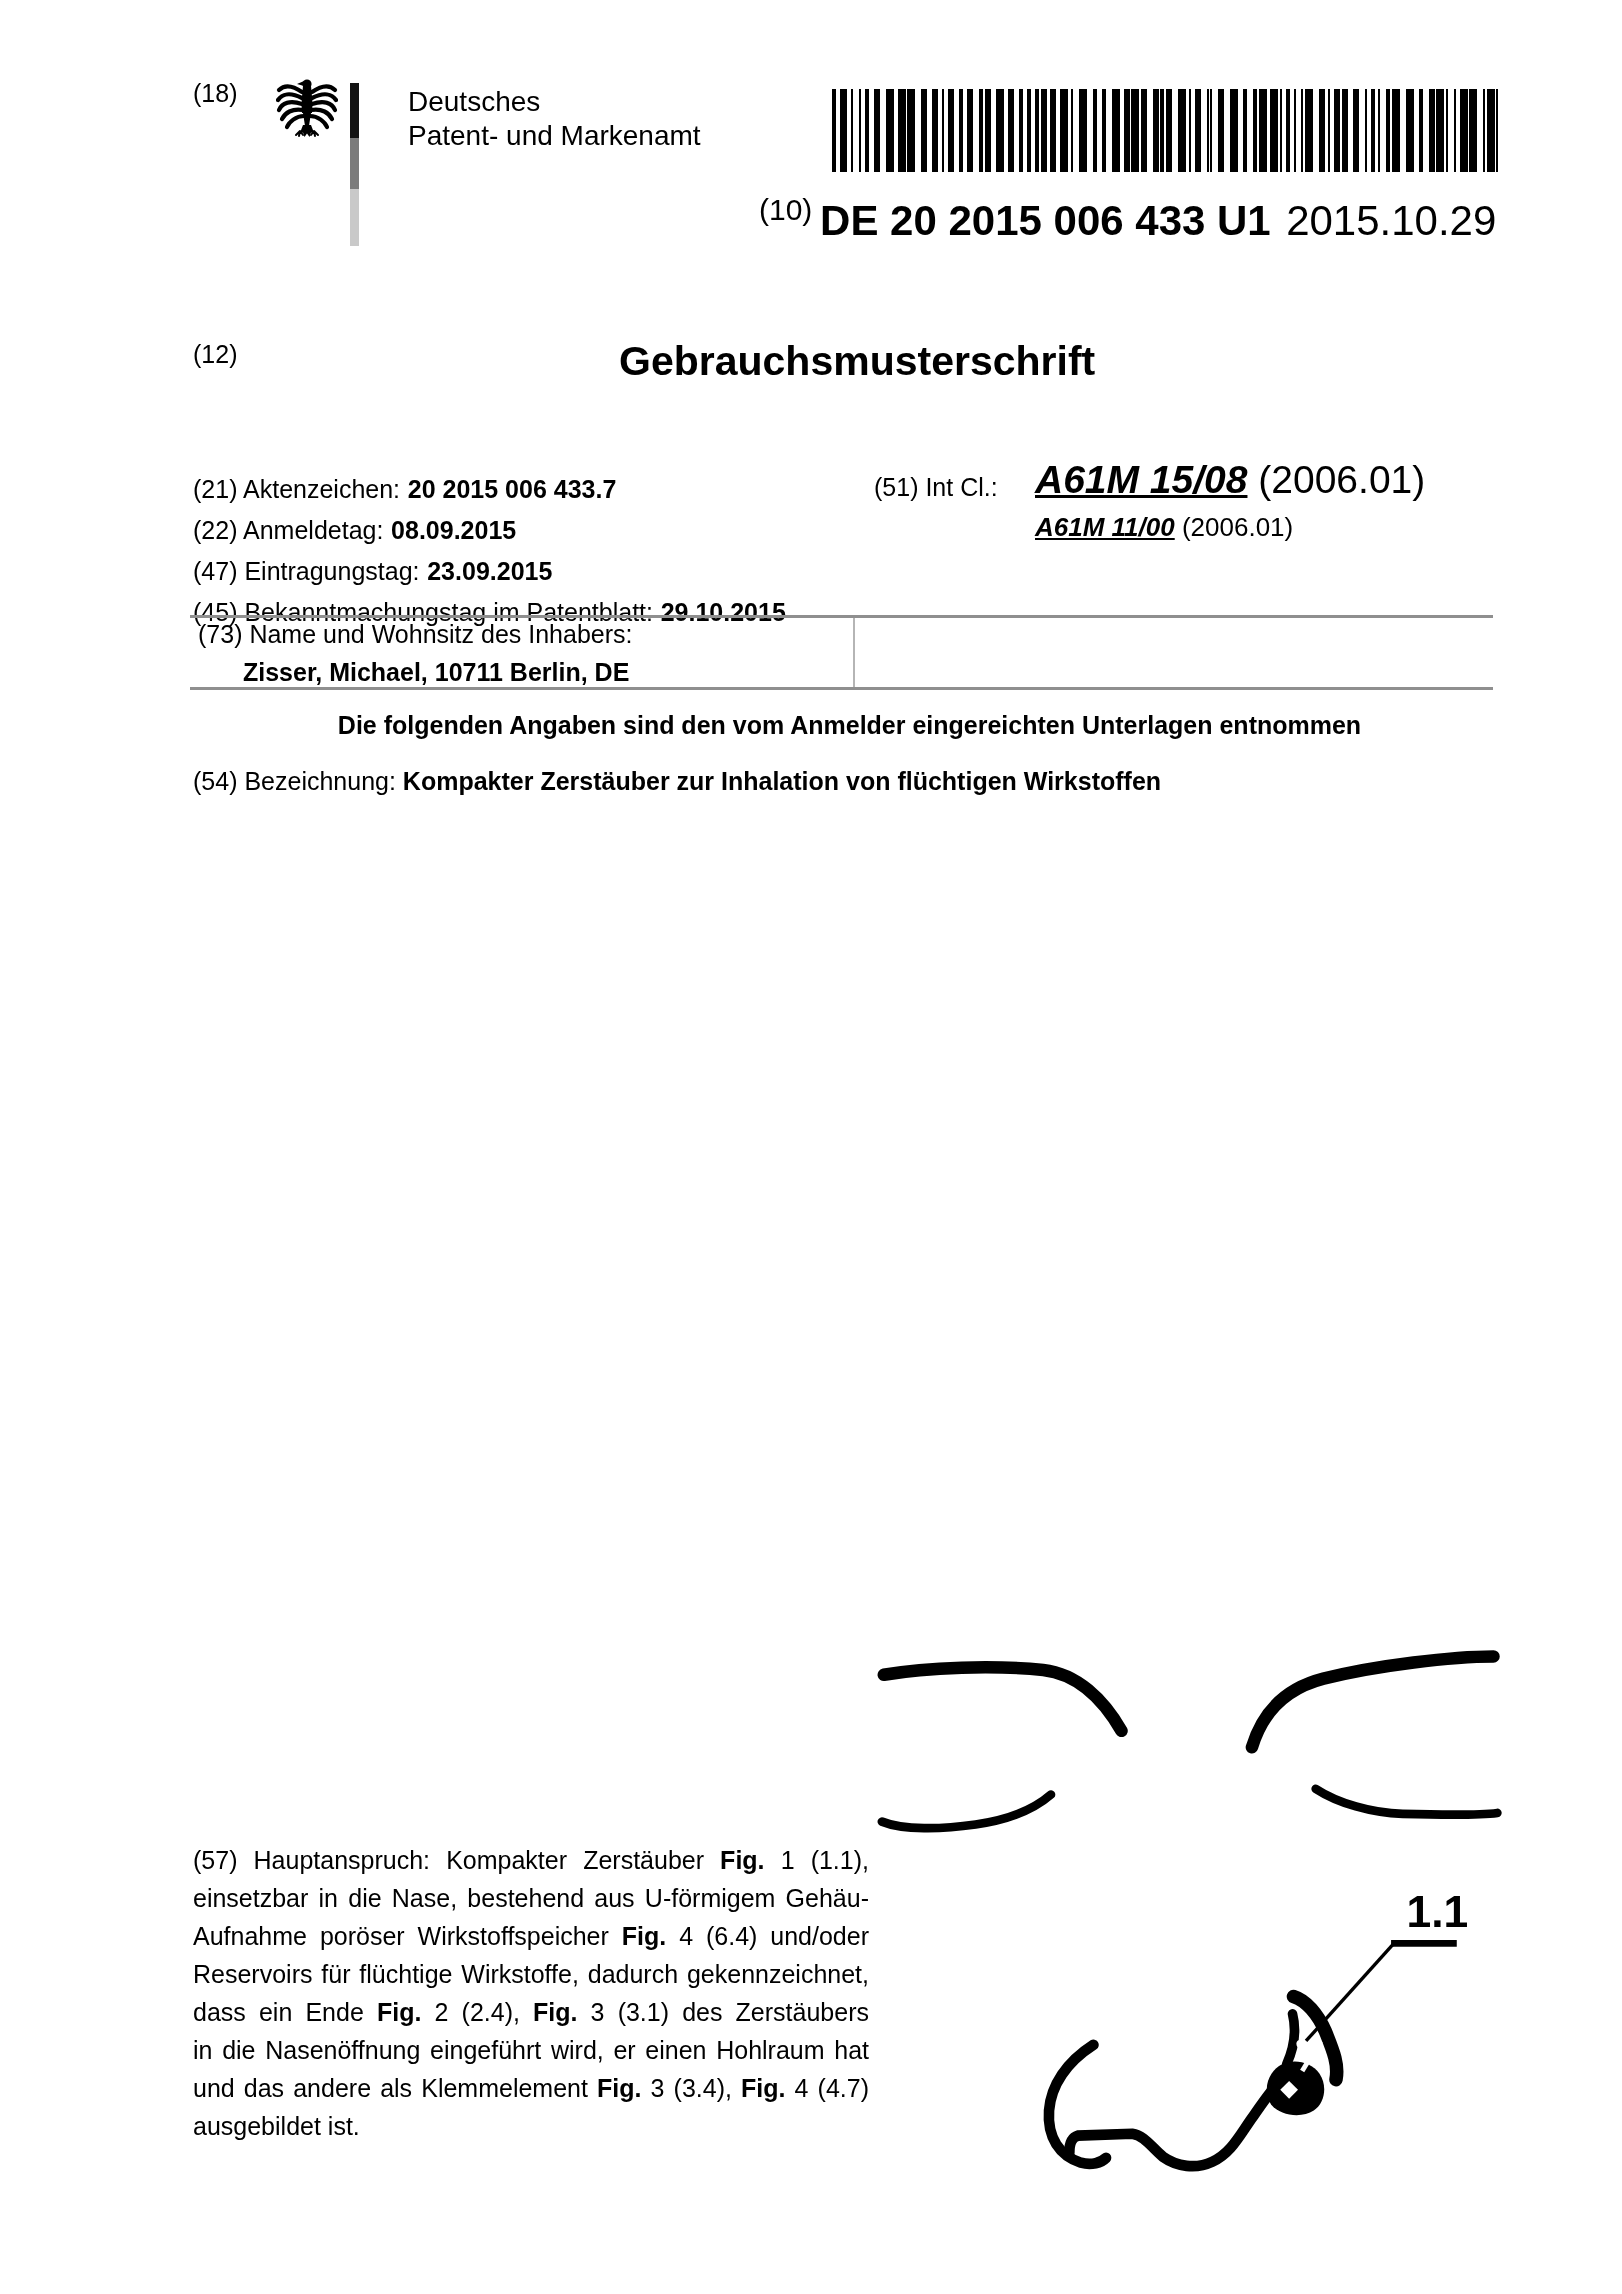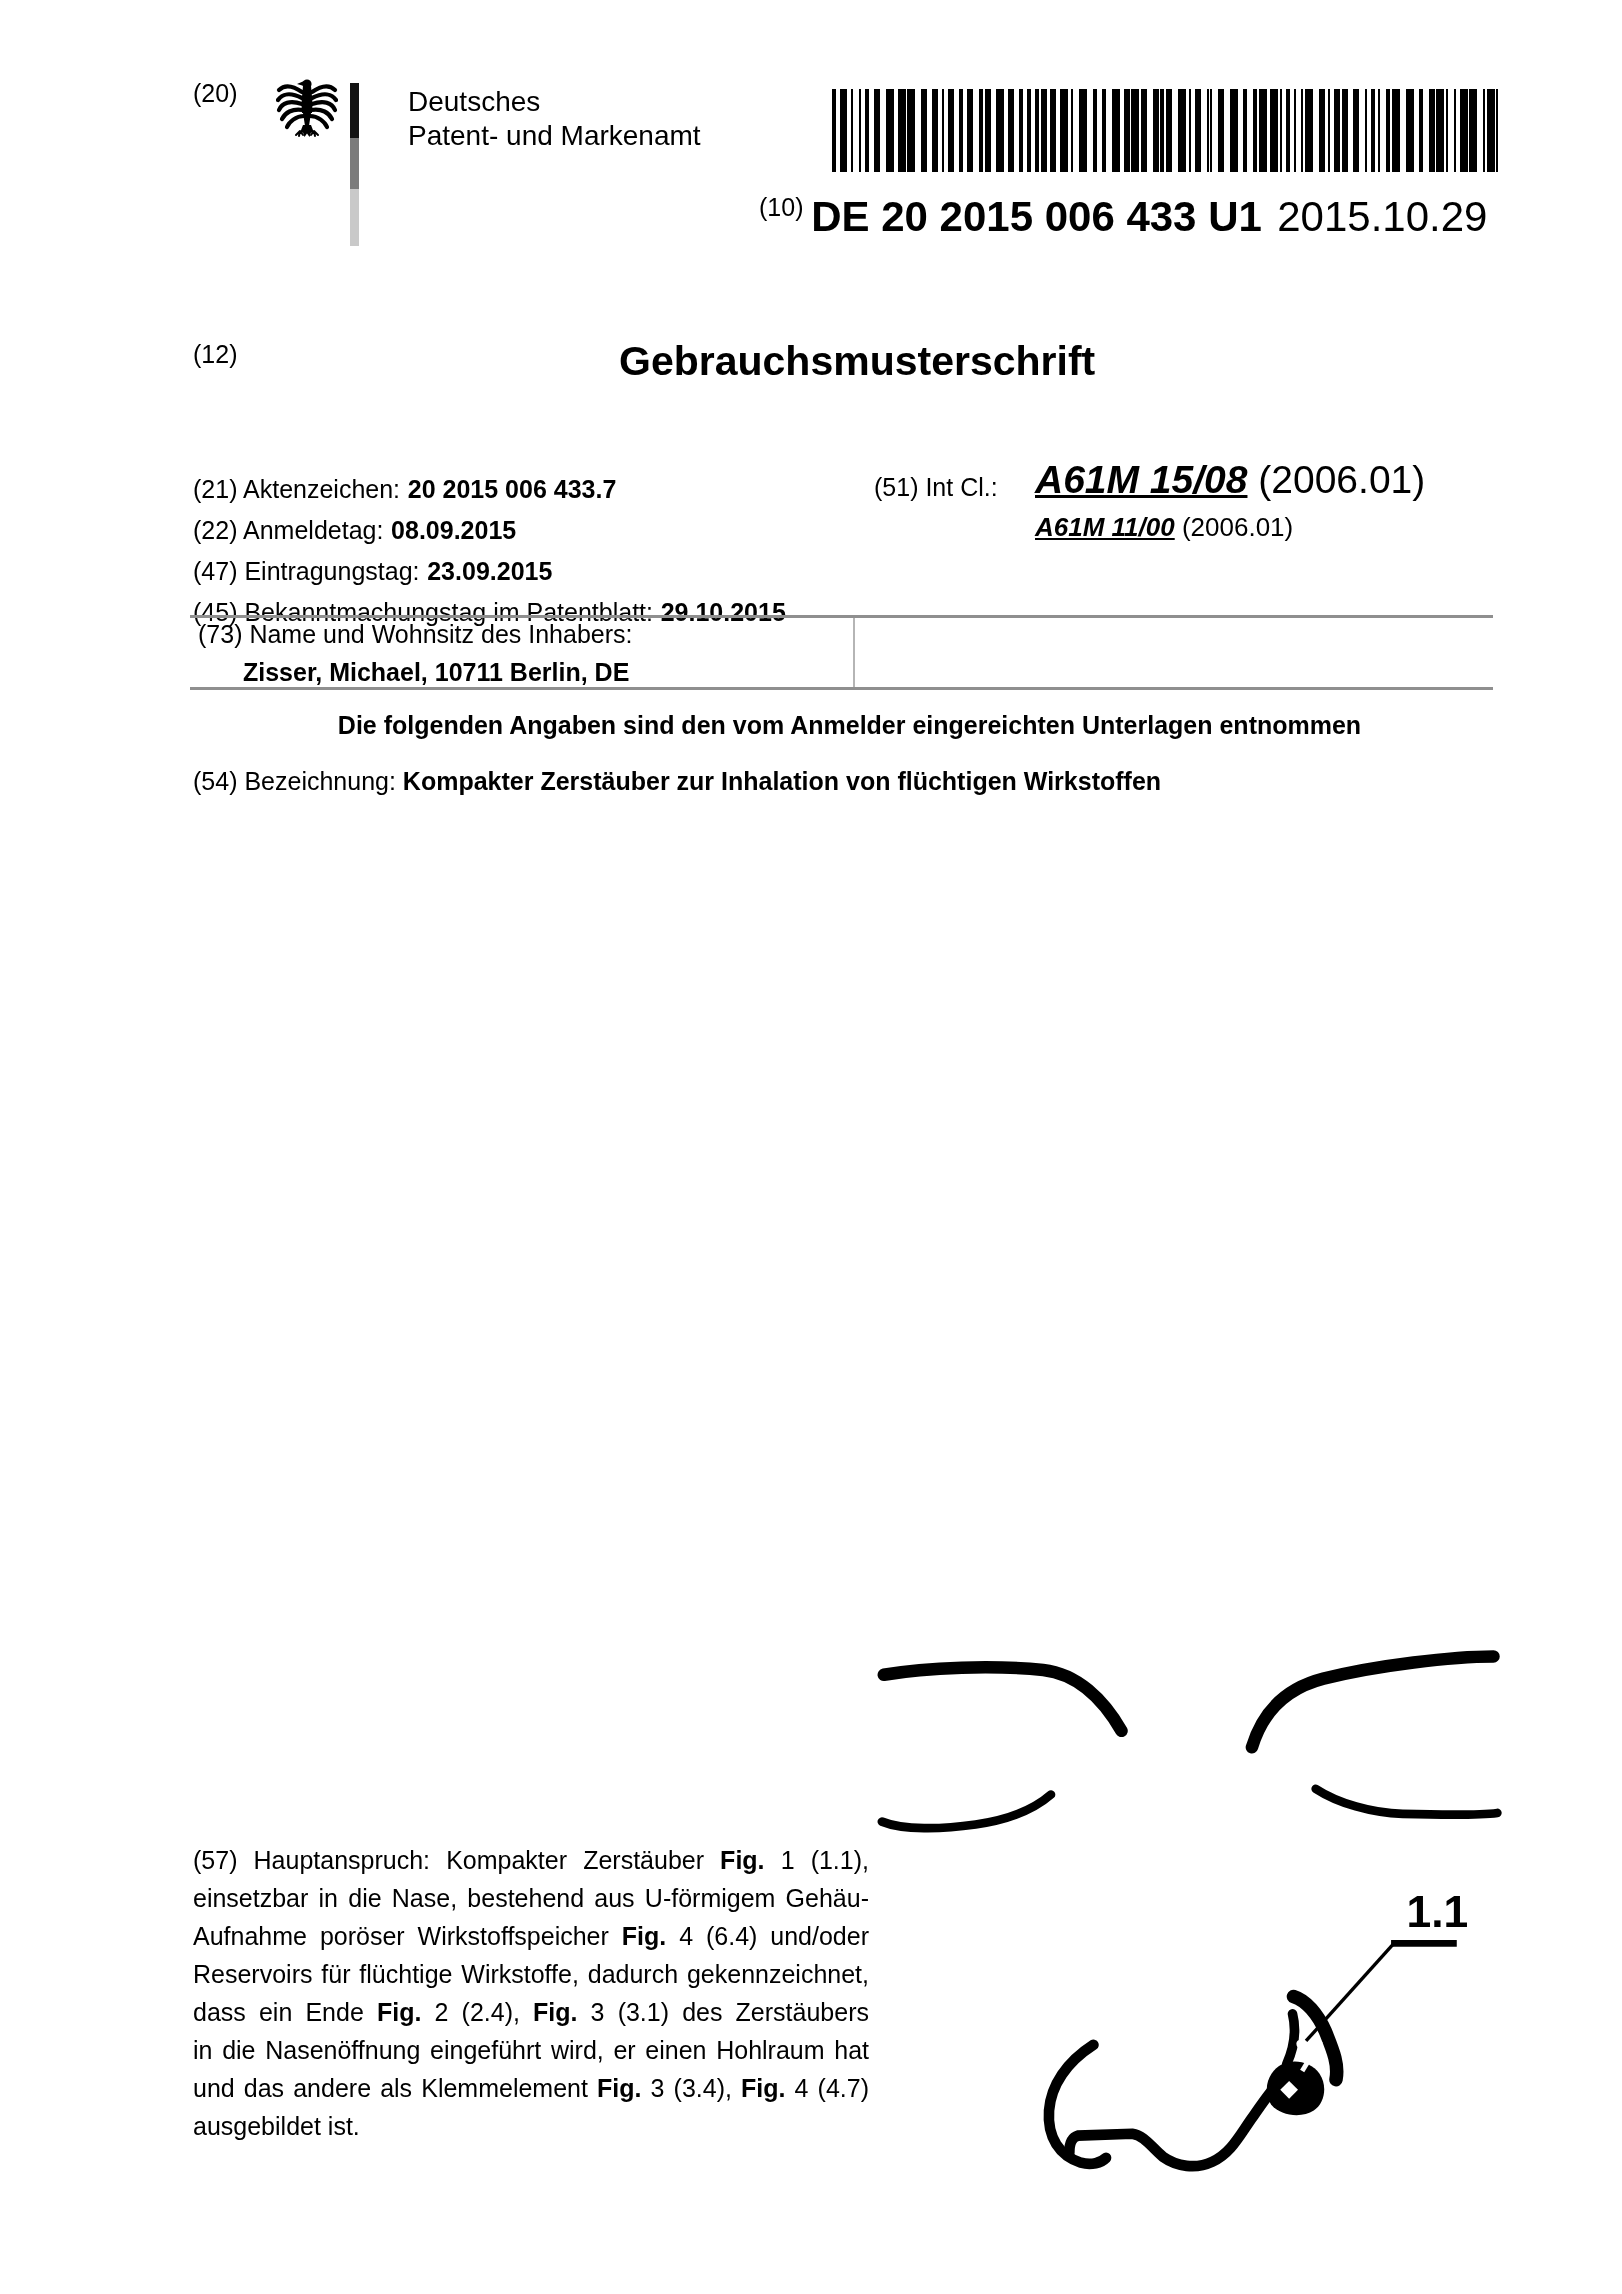--- a/index.html
+++ b/index.html
@@ -22,32 +22,32 @@
   .bar-black{background:#141414;}
   .bar-mid{background:#7b7b7b;}
   .bar-light{background:#c9c9c9;}
   .biblio-line{white-space:nowrap;}
   .biblio-line .val{font-weight:bold;margin-left:7.7px;}
   .claim{width:676px;font-size:25px;}
   .claim-line{line-height:38px;text-align:justify;text-align-last:justify;}
   .claim-line.last{text-align-last:left;}
   .barcode{overflow:hidden;}
   .bcbar{position:absolute;top:0;height:100%;background:#000;}
-  .sup10{font-size:25px;vertical-align:15.4px;}
+  .sup10{font-size:30px;vertical-align:15.4px;}
   .pubnum{margin-left:7.7px;}
   .pubdate{margin-left:15.4px;font-weight:normal;}
   .notice{text-align:center;font-weight:bold;}
   svg text{font-family:"Liberation Sans", sans-serif;}
 </style>
 </head>
 <body>
 
 <div class="page">
 
-  <span class="t s26" style="left:193px;top:79px">(20)</span>
+  <span class="t s26" style="left:193px;top:79px">(18)</span>
 
   <svg class="abs" style="left:276px;top:75px" width="62" height="66" viewBox="0 0 62 64">
     <g fill="#000" stroke="#000">
       <circle cx="31" cy="8" r="4.6" stroke="none"></circle>
       <path d="M28,5 l-7,3 l7,2 z" stroke="none"></path>
       <path d="M27,10 C26,20 25,28 26,37 L36,37 C37,28 36,20 35,10 Z" stroke="none"></path>
       <path d="M27,37 L35,37 L33,50 L29,50 Z" stroke="none"></path>
       <path d="M27,49 l-3.5,9 l3.5,-1.5 l1.5,4.5 l2.5,-3.5 l2.5,3.5 l1.5,-4.5 l3.5,1.5 l-3.5,-9 z" stroke="none"></path>
       <g fill="none" stroke-width="4.2" stroke-linecap="round">
         <path d="M26,16 C16,9 8,9 3,14"></path>

